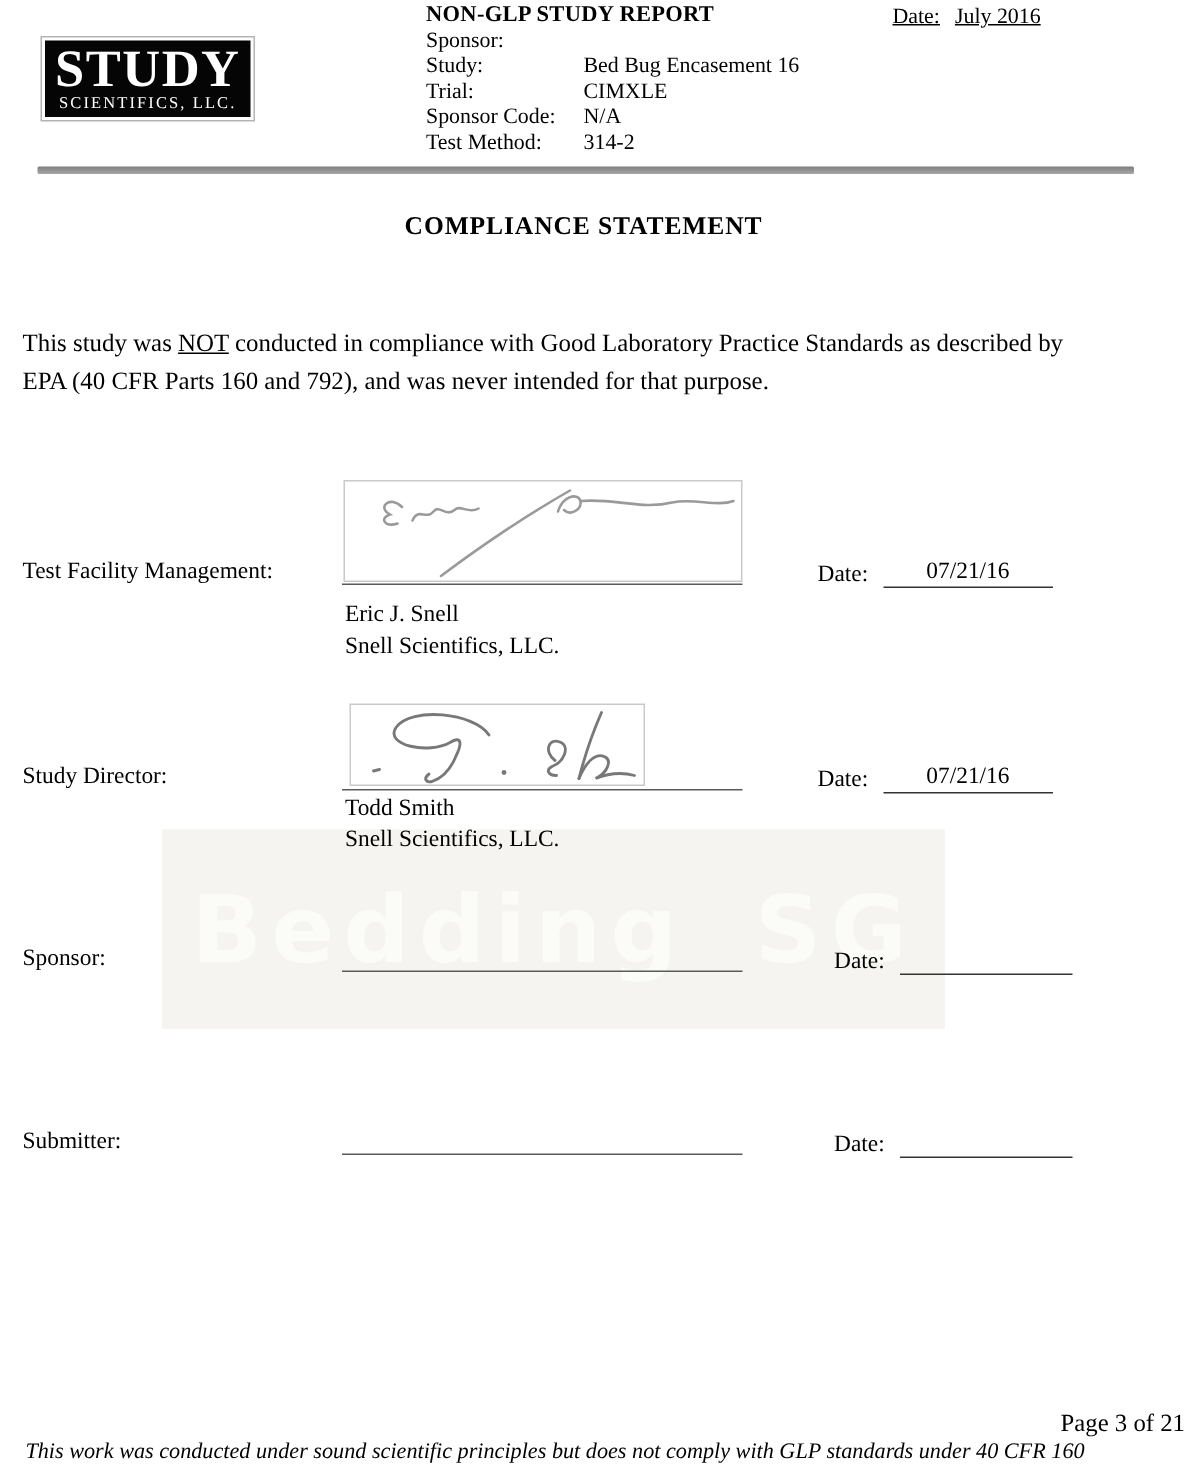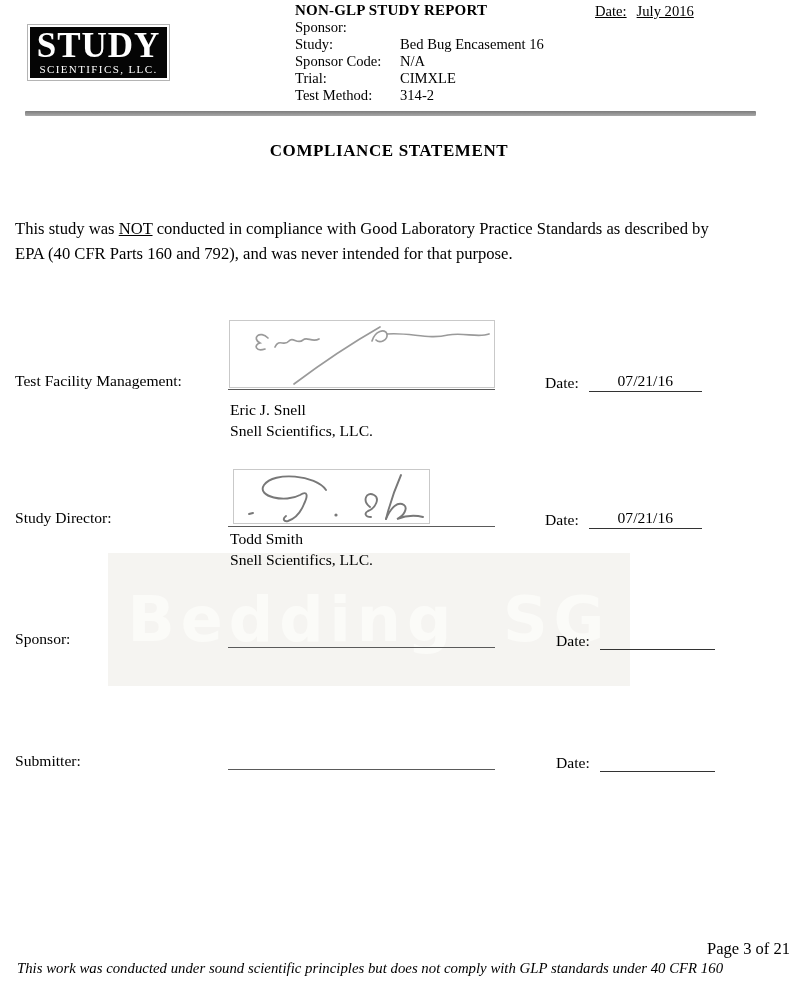--- a/index.html
+++ b/index.html
@@ -11,21 +11,21 @@
     color:#000;
     overflow:hidden;
   }
   .abs{position:absolute;z-index:2;}
   
   .logo{left:27px;top:24px;border:1px solid #b4b4b4;background:#fff;padding:2px;}
   .logo-inner{background:#050505;width:137px;height:51px;text-align:center;overflow:hidden;}
   .logo-name{color:#fff;font-weight:700;font-size:35px;line-height:37px;letter-spacing:1px;}
   .logo-sub{color:#fff;font-size:11px;line-height:12px;letter-spacing:1.4px;margin-top:-1px;}
   
-  .hdr{left:295px;top:2px;font-size:14.6px;line-height:17px;}
+  .hdr{left:284px;top:2px;font-size:14.6px;line-height:17px;}
   .hdr-title{font-weight:700;font-size:15px;letter-spacing:.2px;}
   .hdr-row{display:flex;}
   .hdr-label{display:inline-block;width:105px;}
   .hdr-date{left:595px;top:3px;font-size:14.6px;text-decoration:underline;}
   .hdr-date .val{margin-left:10px;}
   
   .rule{left:25px;top:111px;width:731px;height:5px;
         background:linear-gradient(#7d7d7d,#a8a8a8);border-radius:1px;}
   
   .doc-title{left:0;top:141px;width:778px;text-align:center;
@@ -70,26 +70,26 @@
     <div class="hdr-title">NON-GLP STUDY REPORT</div>
     <div class="hdr-row">
       <span class="hdr-label">Sponsor:</span>
       <span></span>
     </div>
     <div class="hdr-row">
       <span class="hdr-label">Study:</span>
       <span>Bed Bug Encasement 16</span>
     </div>
     <div class="hdr-row">
+      <span class="hdr-label">Trial:</span>
+      <span>CIMXLE</span>
+    </div>
+    <div class="hdr-row">
       <span class="hdr-label">Sponsor Code:</span>
       <span>N/A</span>
-    </div>
-    <div class="hdr-row">
-      <span class="hdr-label">Trial:</span>
-      <span>CIMXLE</span>
     </div>
     <div class="hdr-row">
       <span class="hdr-label">Test Method:</span>
       <span>314-2</span>
     </div>
   </div>
 
   <div class="abs hdr-date">
     <span>Date:</span><span class="val">July 2016</span>
   </div>

